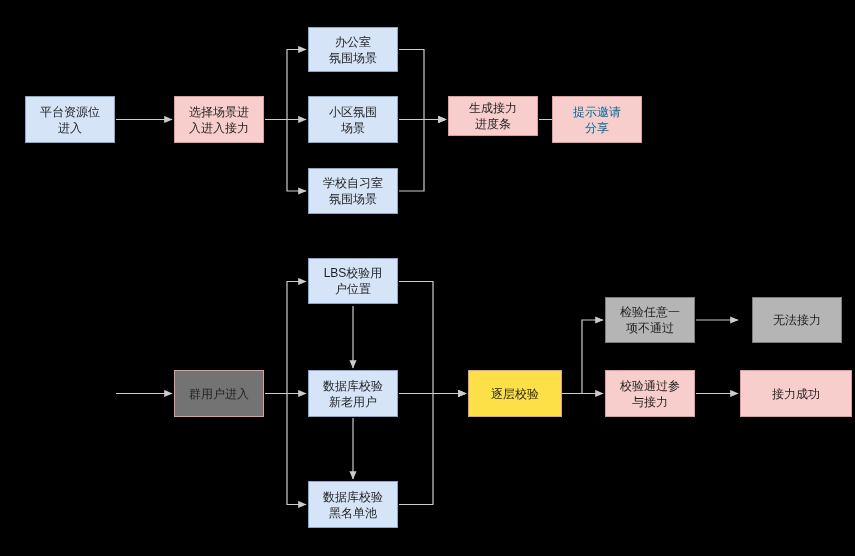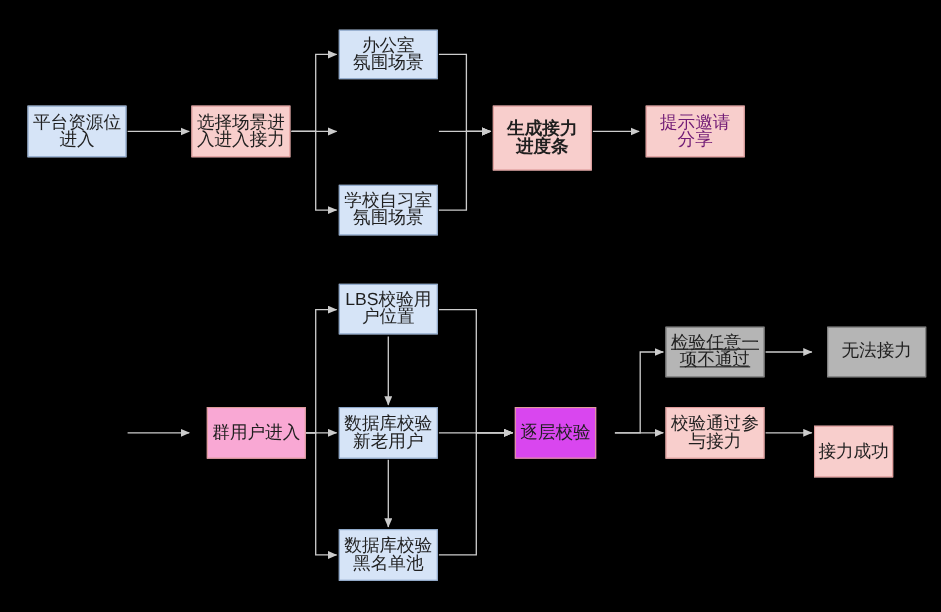--- a/index.html
+++ b/index.html
@@ -18,21 +18,21 @@
     top: 0;
     pointer-events: none;
   }
   .node {
     position: absolute;
     box-sizing: border-box;
     display: flex;
     align-items: center;
     justify-content: center;
     text-align: center;
-    font-size: 16px;
+    font-size: 12px;
     line-height: 16px;
   }
   .node span {
     white-space: pre-line;
   }
 </style>
 </head>
 <body>
 
 <div id="diagram" style="width: 855px; height: 556px; background: rgb(0, 0, 0);">
@@ -69,57 +69,61 @@
 进入</span>
     </div>
     <div class="node" style="left: 174px; top: 96px; width: 90px; height: 47px; background: rgb(248, 206, 204); border: 1px solid rgb(222, 156, 154); color: rgb(31, 31, 31);">
       <span>选择场景进
 入进入接力</span>
     </div>
     <div class="node" style="left: 308px; top: 27px; width: 90px; height: 45px; background: rgb(214, 228, 247); border: 1px solid rgb(140, 166, 200); color: rgb(31, 31, 31);">
       <span>办公室
 氛围场景</span>
     </div>
+    <div class="node" style="left: 308px; top: 96px; width: 90px; height: 47px; background: rgb(214, 228, 247); border: 1px solid rgb(140, 166, 200); color: rgb(31, 31, 31);">
+      <span>小区氛围
+场景</span>
+    </div>
     <div class="node" style="left: 308px; top: 168px; width: 90px; height: 46px; background: rgb(214, 228, 247); border: 1px solid rgb(140, 166, 200); color: rgb(31, 31, 31);">
       <span>学校自习室
 氛围场景</span>
     </div>
-    <div class="node" style="left: 448px; top: 96px; width: 90px; height: 59px; background: rgb(248, 206, 204); border: 1px solid rgb(222, 156, 154); color: rgb(31, 31, 31); font-weight: bold;">
+    <div class="node" style="left: 448px; top: 96px; width: 90px; height: 40px; background: rgb(248, 206, 204); border: 1px solid rgb(222, 156, 154); color: rgb(31, 31, 31);">
       <span>生成接力
 进度条</span>
     </div>
-    <div class="node" style="left: 587px; top: 96px; width: 90px; height: 47px; background: rgb(248, 206, 204); border: 1px solid rgb(222, 156, 154); color: #701a75;">
+    <div class="node" style="left: 552px; top: 96px; width: 90px; height: 47px; background: rgb(248, 206, 204); border: 1px solid rgb(222, 156, 154); color: #0369a1;">
       <span>提示邀请
 分享</span>
     </div>
-    <div class="node" style="left: 188px; top: 370px; width: 90px; height: 47px; background: #f9a8d4; border: 1px solid rgb(222, 156, 154); color: rgb(31, 31, 31);">
+    <div class="node" style="left: 174px; top: 370px; width: 90px; height: 47px; background: #737373; border: 1px solid rgb(222, 156, 154); color: rgb(31, 31, 31);">
       <span>群用户进入</span>
     </div>
     <div class="node" style="left: 308px; top: 258px; width: 90px; height: 46px; background: rgb(214, 228, 247); border: 1px solid rgb(140, 166, 200); color: rgb(31, 31, 31);">
       <span>LBS校验用
 户位置</span>
     </div>
     <div class="node" style="left: 308px; top: 370px; width: 90px; height: 47px; background: rgb(214, 228, 247); border: 1px solid rgb(140, 166, 200); color: rgb(31, 31, 31);">
       <span>数据库校验
 新老用户</span>
     </div>
     <div class="node" style="left: 308px; top: 481px; width: 90px; height: 47px; background: rgb(214, 228, 247); border: 1px solid rgb(140, 166, 200); color: rgb(31, 31, 31);">
       <span>数据库校验
 黑名单池</span>
     </div>
-    <div class="node" style="left: 468px; top: 370px; width: 74px; height: 47px; background: #d946ef; border: 1px solid rgb(222, 156, 154); color: rgb(31, 31, 31); text-align: right;">
+    <div class="node" style="left: 468px; top: 370px; width: 94px; height: 47px; background: #fde047; border: 1px solid rgb(222, 156, 154); color: rgb(31, 31, 31); text-align: right;">
       <span>逐层校验</span>
     </div>
-    <div class="node" style="left: 605px; top: 297px; width: 90px; height: 46px; background: rgb(181, 181, 181); border: 1px solid rgb(125, 125, 125); color: rgb(31, 31, 31); text-decoration: underline;">
+    <div class="node" style="left: 605px; top: 297px; width: 90px; height: 46px; background: rgb(181, 181, 181); border: 1px solid rgb(125, 125, 125); color: rgb(31, 31, 31);">
       <span>检验任意一
 项不通过</span>
     </div>
     <div class="node" style="left: 605px; top: 370px; width: 90px; height: 47px; background: rgb(248, 206, 204); border: 1px solid rgb(222, 156, 154); color: rgb(31, 31, 31); text-align: center;">
       <span>校验通过参
 与接力</span>
     </div>
     <div class="node" style="left: 752px; top: 297px; width: 90px; height: 46px; background: rgb(181, 181, 181); border: 1px solid rgb(125, 125, 125); color: rgb(31, 31, 31);">
       <span>无法接力</span>
     </div>
-    <div class="node" style="left: 740px; top: 370px; width: 72px; height: 47px; background: rgb(248, 206, 204); border: 1px solid rgb(222, 156, 154); color: rgb(31, 31, 31); margin-top: 17px;">
+    <div class="node" style="left: 740px; top: 370px; width: 112px; height: 47px; background: rgb(248, 206, 204); border: 1px solid rgb(222, 156, 154); color: rgb(31, 31, 31);">
       <span>接力成功</span>
     </div>
   </div>
 
 </body></html>

